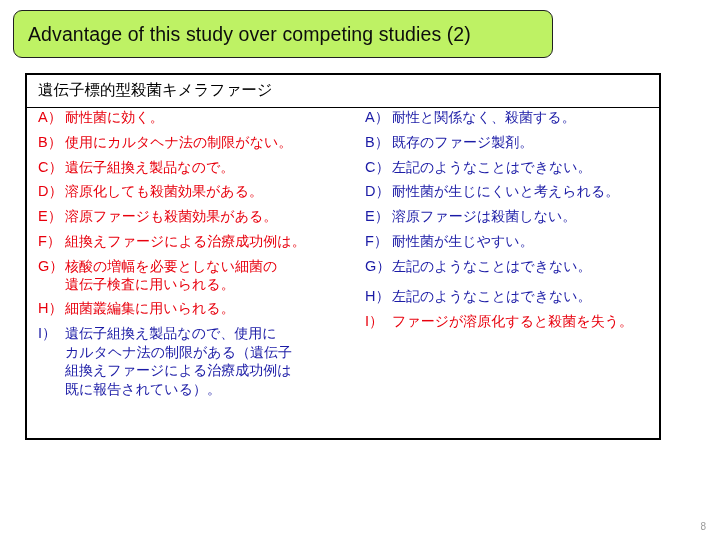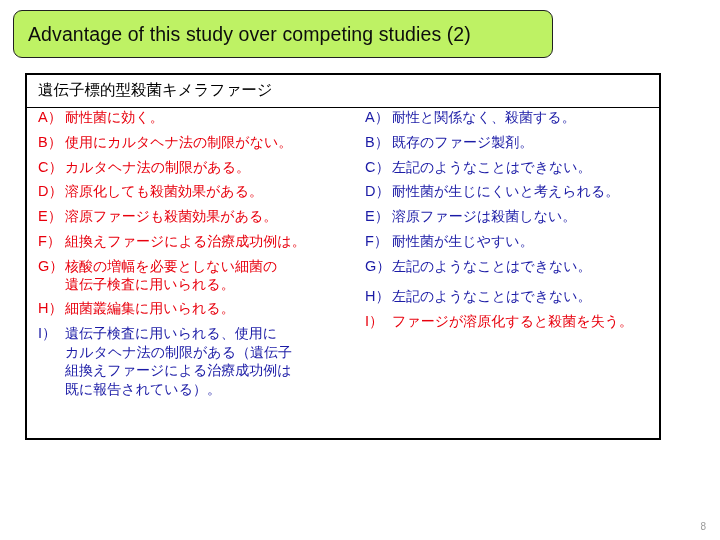--- a/index.html
+++ b/index.html
@@ -134,21 +134,21 @@
         <div class="row">
           <span class="marker txt-red">A）</span>
           <span class="body txt-red">耐性菌に効く。</span>
         </div>
         <div class="row">
           <span class="marker txt-red">B）</span>
           <span class="body txt-red">使用にカルタヘナ法の制限がない。</span>
         </div>
         <div class="row">
           <span class="marker txt-red">C）</span>
-          <span class="body txt-red">カルタヘナ法の制限がある。</span>
+          <span class="body txt-red">遺伝子組換え製品なので。</span>
         </div>
         <div class="row">
           <span class="marker txt-red">D）</span>
           <span class="body txt-red">溶原化しても殺菌効果がある。</span>
         </div>
         <div class="row">
           <span class="marker txt-red">E）</span>
           <span class="body txt-red">溶原ファージも殺菌効果がある。</span>
         </div>
         <div class="row">
@@ -159,21 +159,21 @@
           <span class="marker txt-red">G）</span>
           <span class="body txt-red">核酸の増幅を必要としない細菌の
 遺伝子検査に用いられる。</span>
         </div>
         <div class="row">
           <span class="marker txt-red">H）</span>
           <span class="body txt-red">細菌叢編集に用いられる。</span>
         </div>
         <div class="row">
           <span class="marker txt-blue">I）</span>
-          <span class="body txt-blue">遺伝子検査に用いられる、使用に
+          <span class="body txt-blue">遺伝子組換え製品なので、使用に
 カルタヘナ法の制限がある（遺伝子
 組換えファージによる治療成功例は
 既に報告されている）。</span>
         </div>
       </div>
     <div class="col right" id="col-right">
         <div class="row">
           <span class="marker txt-blue">A）</span>
           <span class="body txt-blue">耐性と関係なく、殺菌する。</span>
         </div>

